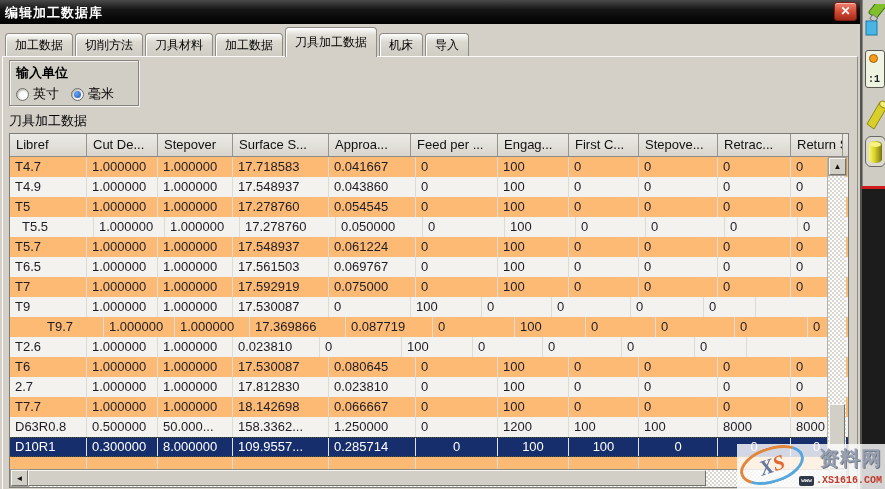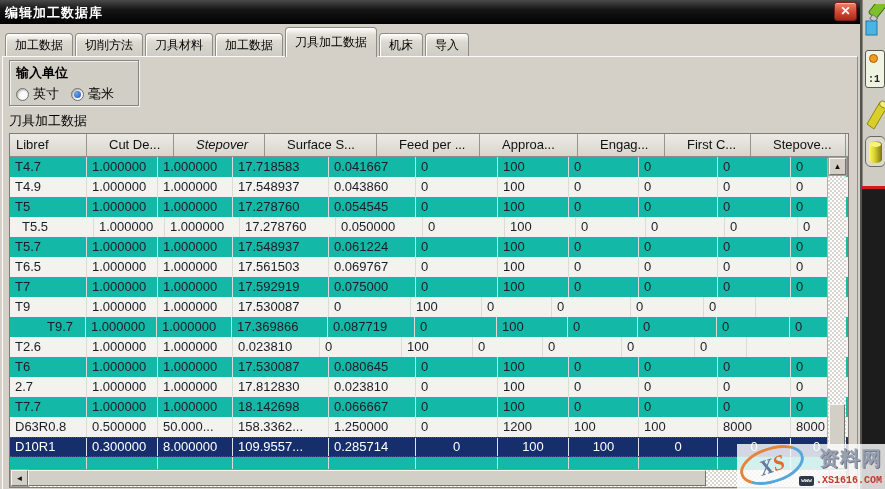--- a/index.html
+++ b/index.html
@@ -37,23 +37,23 @@
   .gb-title { font-size:13px; font-weight:bold; padding:3px 0 3px 6px; color:#000; }
   .radios { display:flex; gap:12px; padding-left:6px; align-items:center; font-size:13px; }
   .radio-opt { display:flex; align-items:center; }
   .radio { width:13px; height:13px; border-radius:50%; background:#fdfdfd; border:1px solid #6e6c66; box-shadow:inset 1px 1px 2px #a9a69e; margin-right:4px; position:relative; }
   .radio.checked::after { content:""; position:absolute; inset:2px; border-radius:50%; background:radial-gradient(circle at 35% 35%, #6aa6f0, #1a57b8); }
 
   .section-label { position:absolute; left:6px; top:55px; font-size:13px; color:#000; }
 
   
   .table { position:absolute; left:6px; top:76px; width:840px; height:355px; background:#fff; border:1px solid #7e7c76; overflow:hidden; }
-  .thead { display:flex; height:23px; background:linear-gradient(180deg,#eceae5,#d9d6cf); border-bottom:1px solid #8e8c85;gap:16px; }
+  .thead { display:flex; height:23px; background:linear-gradient(180deg,#eceae5,#d9d6cf); border-bottom:1px solid #8e8c85; }
   .th { flex:none; padding:3px 0 0 6px; font-size:13px; color:#111; border-right:1px solid #97948c; white-space:nowrap; overflow:hidden; }
-  .tr { display:flex; height:20px; background:#14b8a6; }
+  .tr { display:flex; height:20px; background:#fdba74; }
   .tr.shaded { background:#f3f2ef; }
   .td { flex:none; padding:2px 0 0 5px; font-size:13px; color:#1d1d26; border-right:1px solid #dddbd6; white-space:nowrap; overflow:hidden; }
   .tr.selected { background:#172e6d; border-top:1px dotted #55552a; border-bottom:1px dotted #55552a; }
   .tr.selected .td { color:#fff; border-right-color:#dfe3ee; padding-top:1px; }
   .td.center { text-align:center; padding-left:0; }
   .tr.empty { height:13px; }
 
   .checker { background-color:#fff; background-image:linear-gradient(45deg,#d9d6cf 25%,transparent 25%,transparent 75%,#d9d6cf 75%),linear-gradient(45deg,#d9d6cf 25%,transparent 25%,transparent 75%,#d9d6cf 75%); background-size:4px 4px; background-position:0 0,2px 2px; }
   .sb-btn { background:#d2cfc7; border:1px solid; border-color:#f6f5f2 #75736d #75736d #f6f5f2; outline:1px solid #a3a099; text-align:center; color:#111; font-size:8px; line-height:15px; }
   .sb-thumb { background:#d2cfc7; border:1px solid; border-color:#f6f5f2 #75736d #75736d #f6f5f2; }
@@ -128,24 +128,24 @@
             </span>
           </div>
       </div>
 
       <div class="section-label">刀具加工数据</div>
 
       <div class="table">
         <div class="thead" id="thead">
             <div class="th" style="width: 77px;">Libref</div>
             <div class="th" style="width: 71px;">Cut De...</div>
-            <div class="th" style="width: 75px; font-style: italic;">Stepover</div>
+            <div class="th" style="width: 75px;">Stepover</div>
             <div class="th" style="width: 96px;">Surface S...</div>
+            <div class="th" style="width: 82px;">Approa...</div>
             <div class="th" style="width: 87px;">Feed per ...</div>
-            <div class="th" style="width: 82px;">Approa...</div>
             <div class="th" style="width: 71px;">Engag...</div>
             <div class="th" style="width: 70px;">First C...</div>
             <div class="th" style="width: 79px;">Stepove...</div>
             <div class="th" style="width: 73px;">Retrac...</div>
             <div class="th" style="width: 52px;">Return S</div>
           </div>
         <div class="tbody" id="tbody">
             <div class="tr">
               <div class="td" style="width: 77px;">T4.7</div>
               <div class="td" style="width: 71px;">1.000000</div>
@@ -243,21 +243,21 @@
               <div class="td" style="width: 75px;">1.000000</div>
               <div class="td" style="width: 96px;">17.530087</div>
               <div class="td" style="width: 82px;">0</div>
               <div class="td" style="width: 71px;">100</div>
               <div class="td" style="width: 70px;">0</div>
               <div class="td" style="width: 79px;">0</div>
               <div class="td" style="width: 73px;">0</div>
               <div class="td" style="width: 52px;">0</div>
             </div>
             <div class="tr">
-              <div class="td" style="width: 76px; padding-left: 37px;">T9.7</div>
+              <div class="td" style="width: 94px; padding-left: 37px;">T9.7</div>
               <div class="td" style="width: 71px;">1.000000</div>
               <div class="td" style="width: 75px;">1.000000</div>
               <div class="td" style="width: 96px;">17.369866</div>
               <div class="td" style="width: 87px;">0.087719</div>
               <div class="td" style="width: 82px;">0</div>
               <div class="td" style="width: 71px;">100</div>
               <div class="td" style="width: 70px;">0</div>
               <div class="td" style="width: 79px;">0</div>
               <div class="td" style="width: 73px;">0</div>
               <div class="td" style="width: 52px;">0</div>

